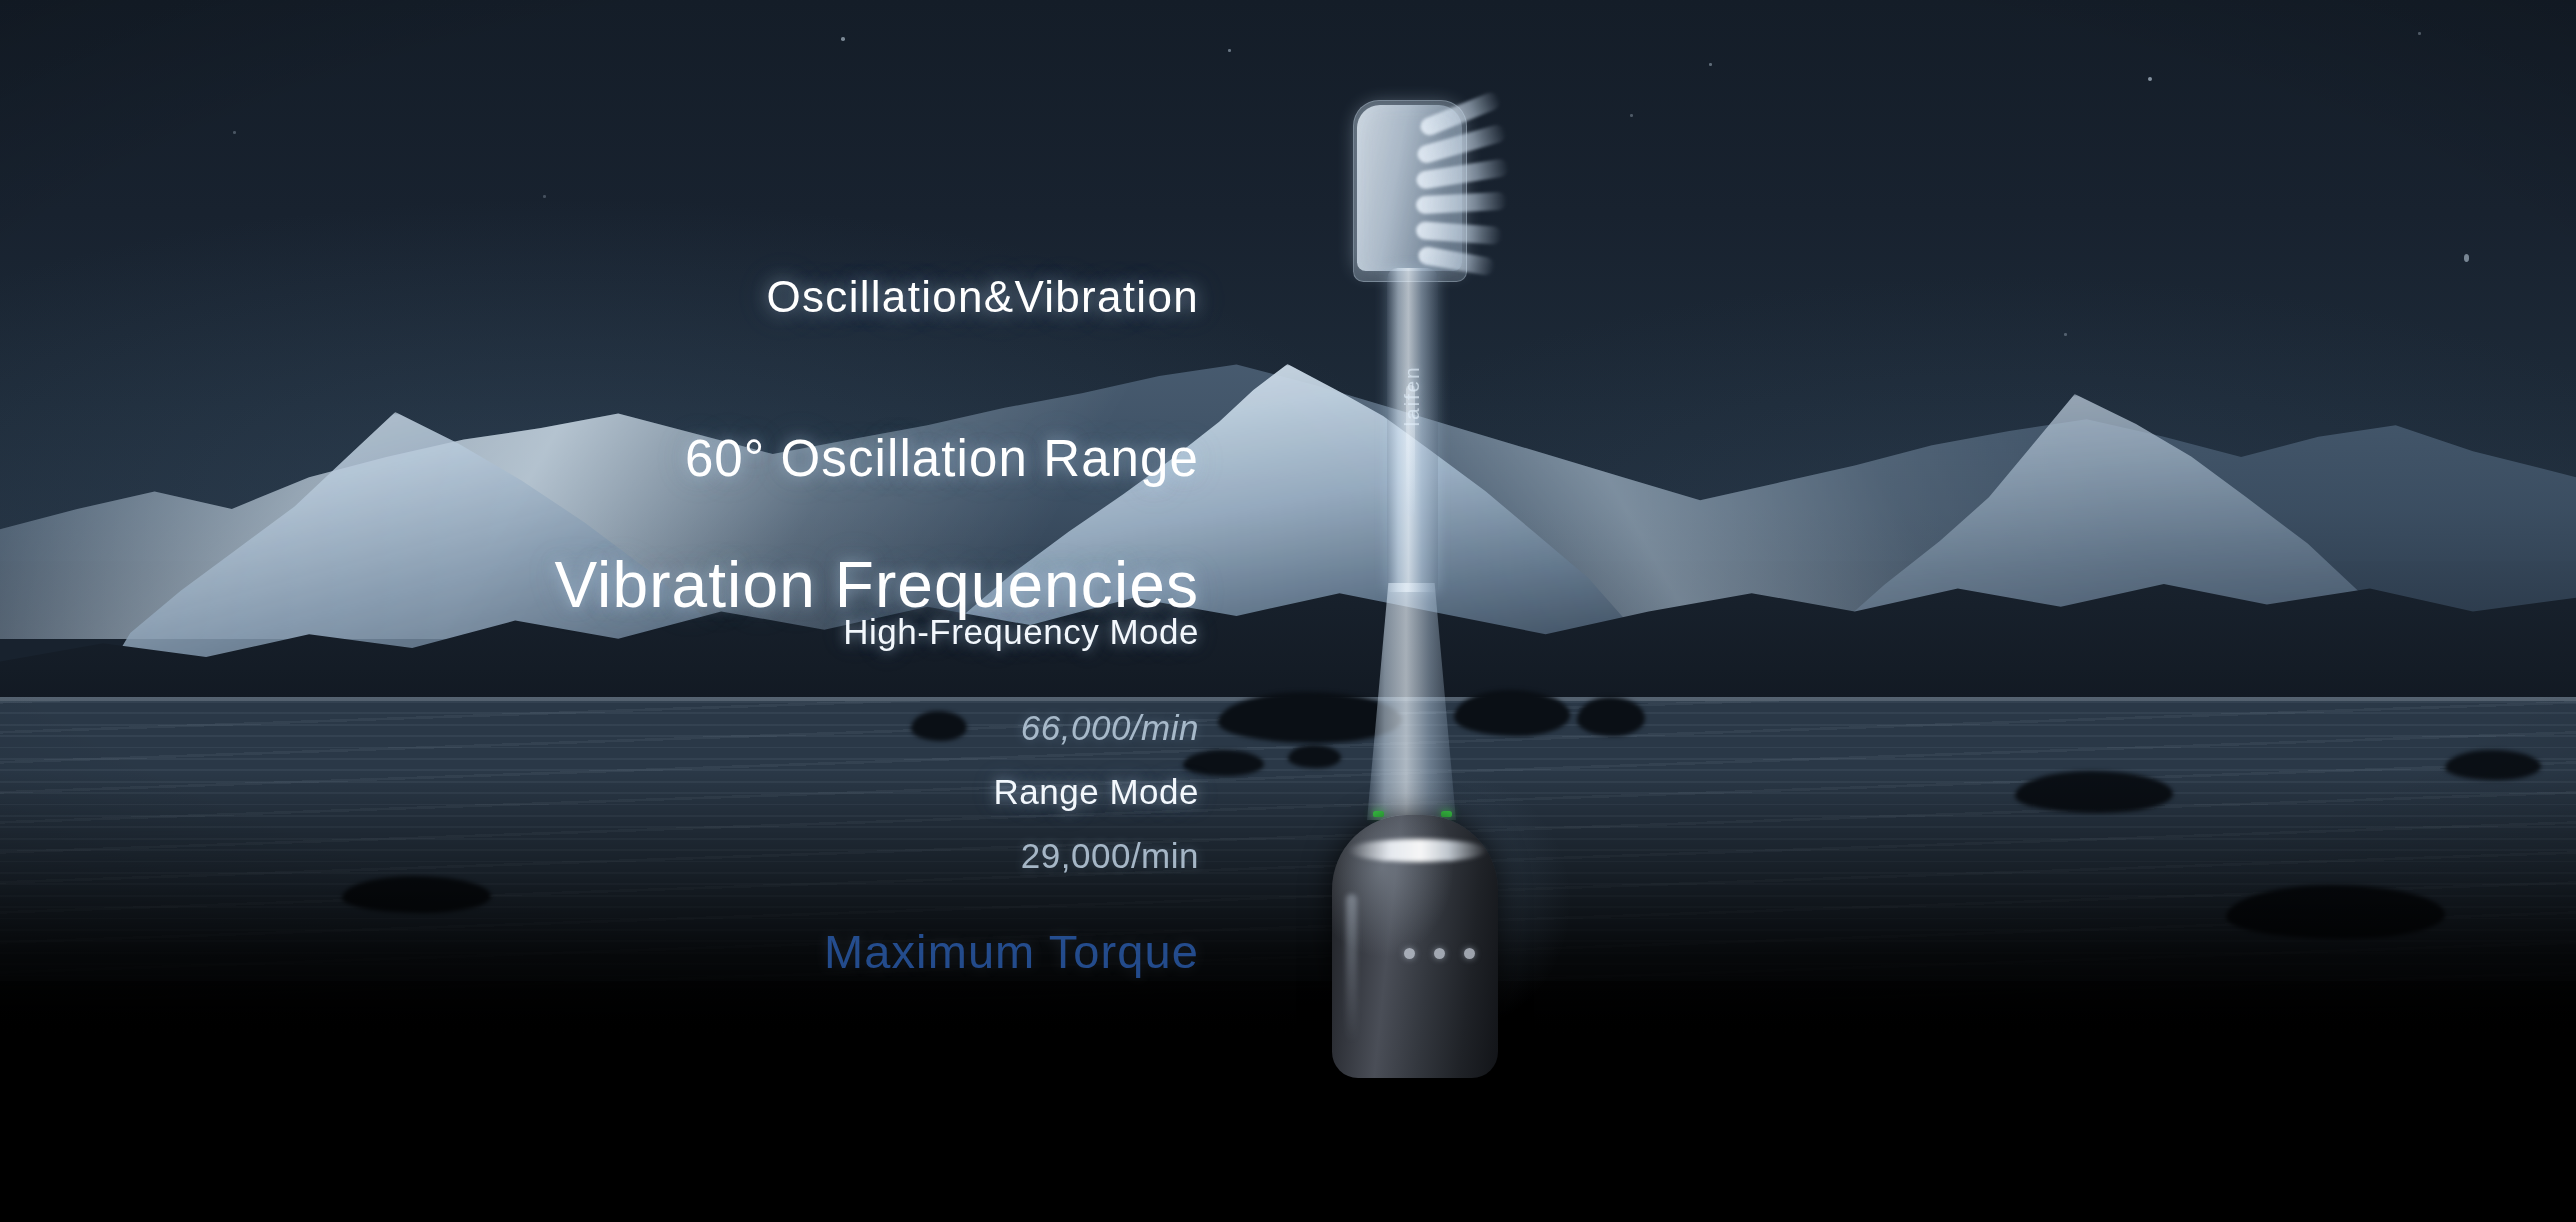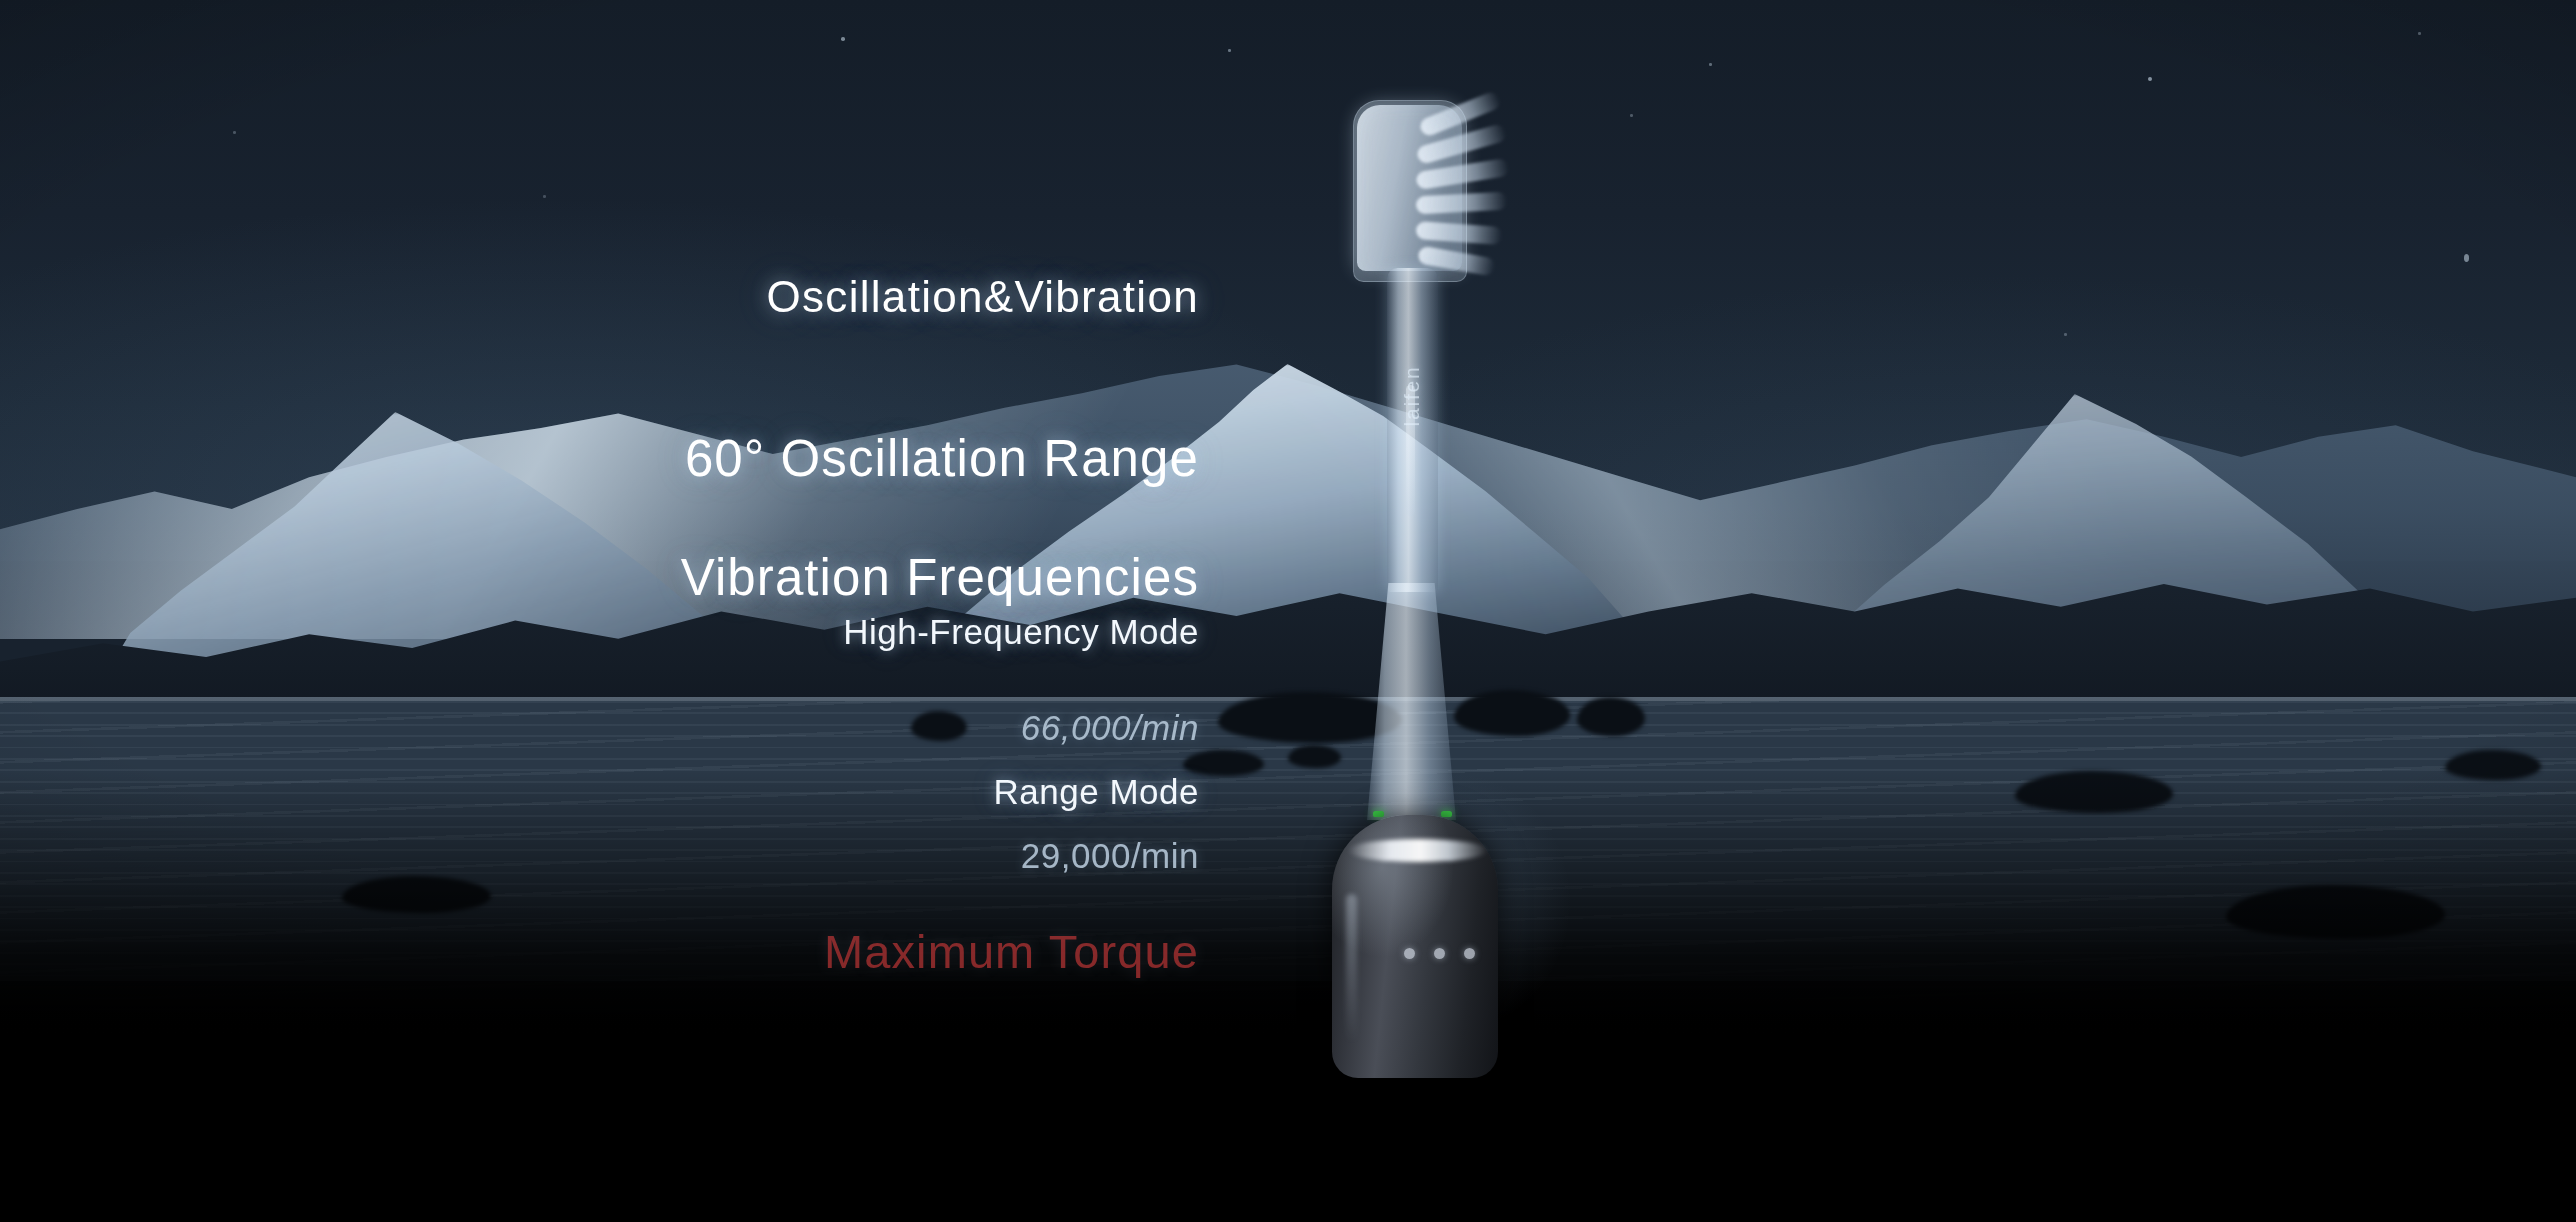--- a/index.html
+++ b/index.html
@@ -186,21 +186,21 @@
     text-shadow:0 0 16px rgba(190,215,240,.55), 0 0 35px rgba(150,185,220,.30);
   }
   .sub-1{
     top:429px;
     font-size:51px;
     letter-spacing:1.1px;
     text-shadow:0 0 14px rgba(190,215,240,.50), 0 0 33px rgba(150,185,220,.28);
   }
   .sub-2{
     top:548px;
-    font-size:51px;
+    font-size:64px;
     letter-spacing:1.1px;
     text-shadow:0 0 14px rgba(190,215,240,.50), 0 0 33px rgba(150,185,220,.28);
   }
   .mode-label{
     font-size:35px;
     letter-spacing:0.5px;
     color:#f3f8fd;
     text-shadow:0 0 11.4px rgba(185,210,235,.55), 0 0 26px rgba(150,185,220,.26);
   }
   .mode-value{
@@ -212,21 +212,21 @@
   }
   .m-hf-label{ top:612px; }
   .m-hf-value{ top:708px;font-style:italic; }
   .m-dm-label{ top:772px; }
   .m-dm-value{ top:836px; }
 
   .torque{
     top:924px;
     font-size:47px;
     letter-spacing:1.1px;
-    color:#ef4444;
+    color:#3b82f6;
     opacity:.55;
     text-shadow:0 0 12.3px rgba(120,140,160,.35);
   }
 
   
   #brush{
     position:absolute;
     left:1341px;
     top:105px;
     width:228px;

